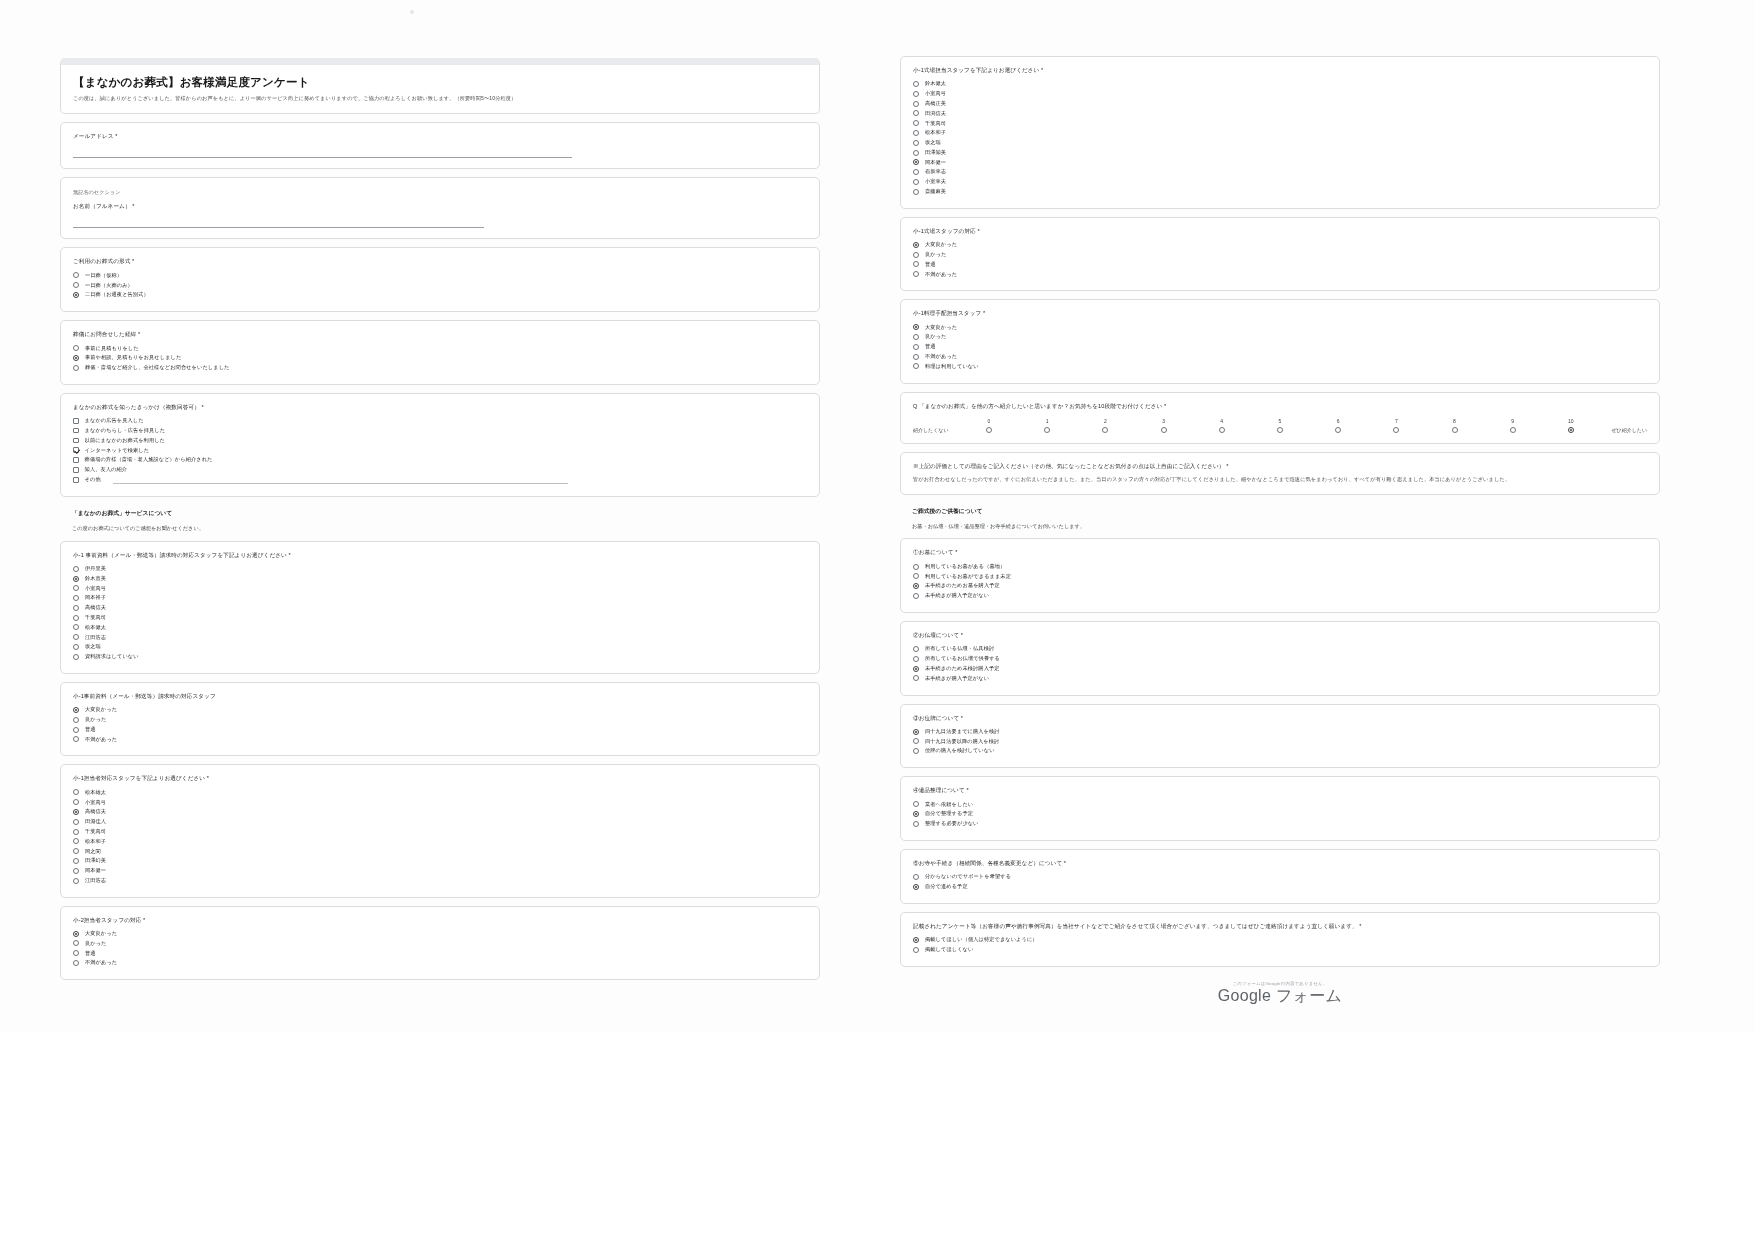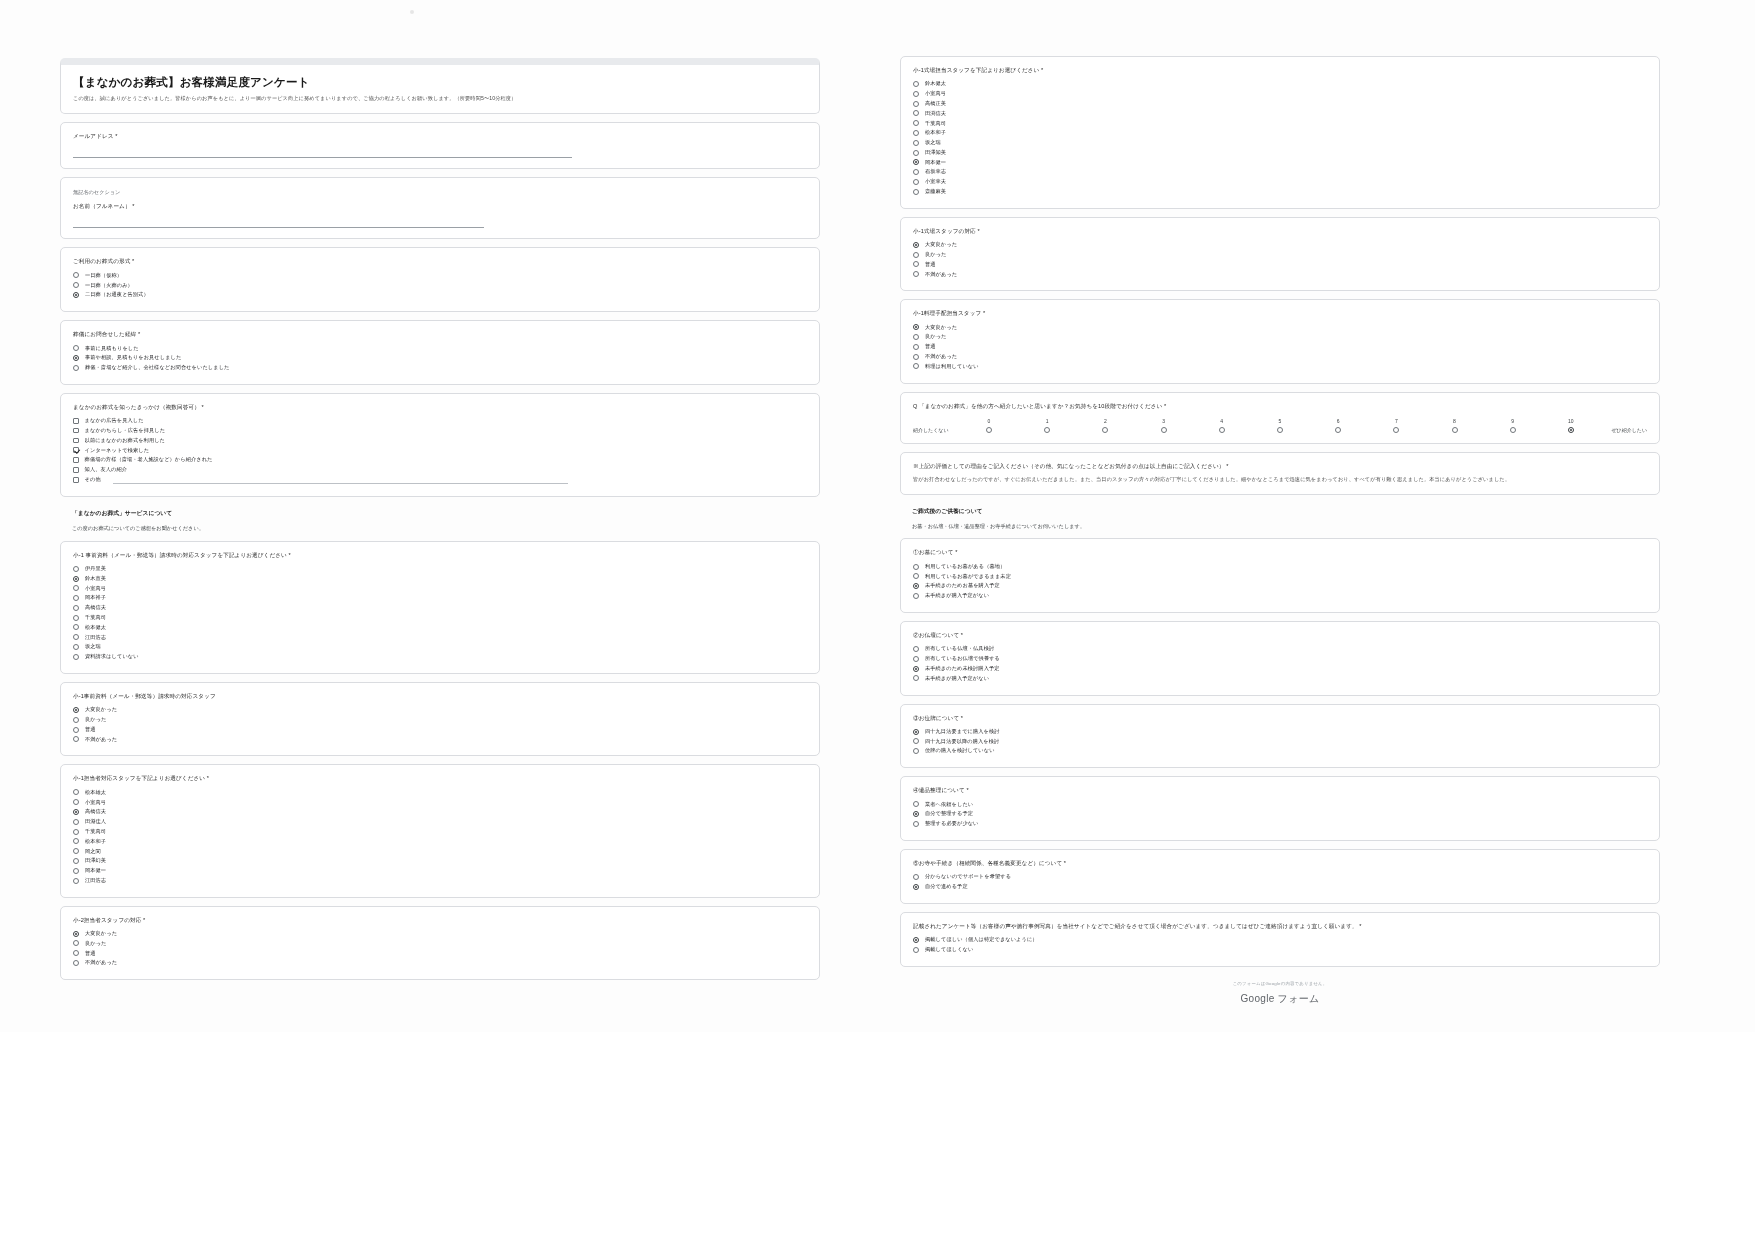--- a/index.html
+++ b/index.html
@@ -189,23 +189,22 @@
   .footer {
     text-align: center;
     margin-top: 14px;
   }
   .footer .note {
     font-size: 4.4px;
     color: #9aa0a6;
     letter-spacing: .2px;
   }
   .footer .brand {
-    font-size: 10px;
+    font-size: 16px;
     color: #5f6368;
-    margin-top: 6px;
     letter-spacing: .3px;
   }
   .speck { position: absolute; background: #cfcfcf; border-radius: 50%; opacity: .5; }
 </style>
 </head>
 <body>
 
 <div class="page">
   <div class="scan-tint"></div>
   <div class="speck" style="left:410px;top:10px;width:4px;height:4px;"></div>

